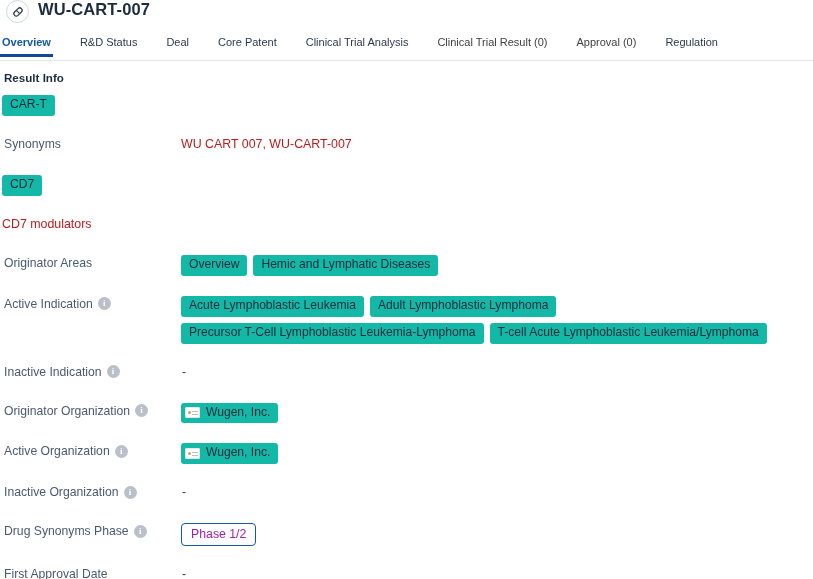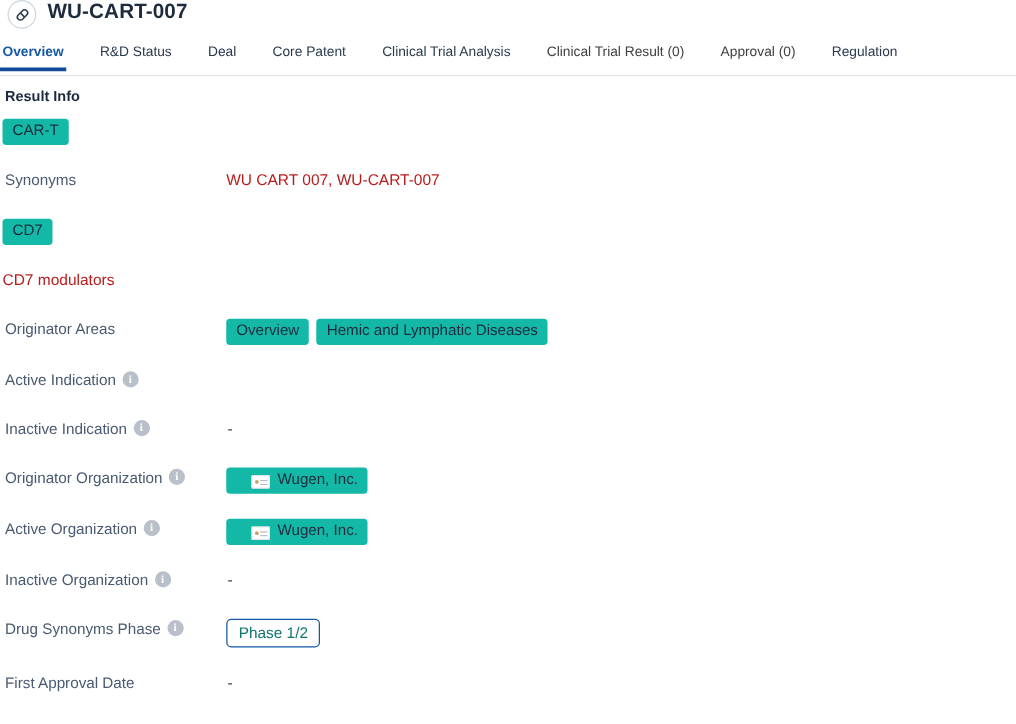--- a/index.html
+++ b/index.html
@@ -161,23 +161,22 @@
     background: #14b8a6;
     border-radius: 3px;
     padding: 3px 8px 4px 8px;
     font-size: 12.1px;
     color: #1d2b3e;
     white-space: nowrap;
     line-height: 1.15;
     cursor: pointer;
   }
   .chip.org {
-    padding-left: 20px;
+    padding-left: 4px;
     gap: 6px;
-    align-items: flex-end;
   }
   .org-logo {
     width: 15px;
     height: 11px;
     background: #ffffff;
     border-radius: 1px;
     border: 1px solid #e4e6ea;
     display: inline-block;
     position: relative;
     flex: 0 0 auto;
@@ -196,21 +195,21 @@
     left: 6px; top: 3px;
     width: 6px; height: 1px;
     background: #b9c0ca;
     box-shadow: 0 3px 0 0 #b9c0ca;
   }
   .phase-pill {
     display: inline-flex;
     align-items: center;
     border: 1px solid #1458a6;
     border-radius: 4px;
-    color: #0f766e;
+    color: #a21caf;
     background: #ffffff;
     font-size: 12.3px;
     padding: 3px 9px 4px 9px;
     white-space: nowrap;
     cursor: pointer;
   }
   .content-wrap {
     padding: 0 4px 0 2px;
   }
 </style>
@@ -281,20 +280,26 @@
         <span class="chip">Overview</span>
         <span class="chip">Hemic and Lymphatic Diseases</span>
       </div>
     </div>
 
     <div class="field-row">
       <div class="field-label">
         <span>Active Indication</span>
         <span class="info-icon">i</span>
       </div>
+      <div class="field-value">
+        <span class="chip">Acute Lymphoblastic Leukemia</span>
+        <span class="chip">Adult Lymphoblastic Lymphoma</span>
+        <span class="chip">Precursor T-Cell Lymphoblastic Leukemia-Lymphoma</span>
+        <span class="chip">T-cell Acute Lymphoblastic Leukemia/Lymphoma</span>
+      </div>
     </div>
 
     <div class="field-row">
       <div class="field-label">
         <span>Inactive Indication</span>
         <span class="info-icon">i</span>
       </div>
       <div class="field-value">
         <span class="dash">-</span>
       </div>

